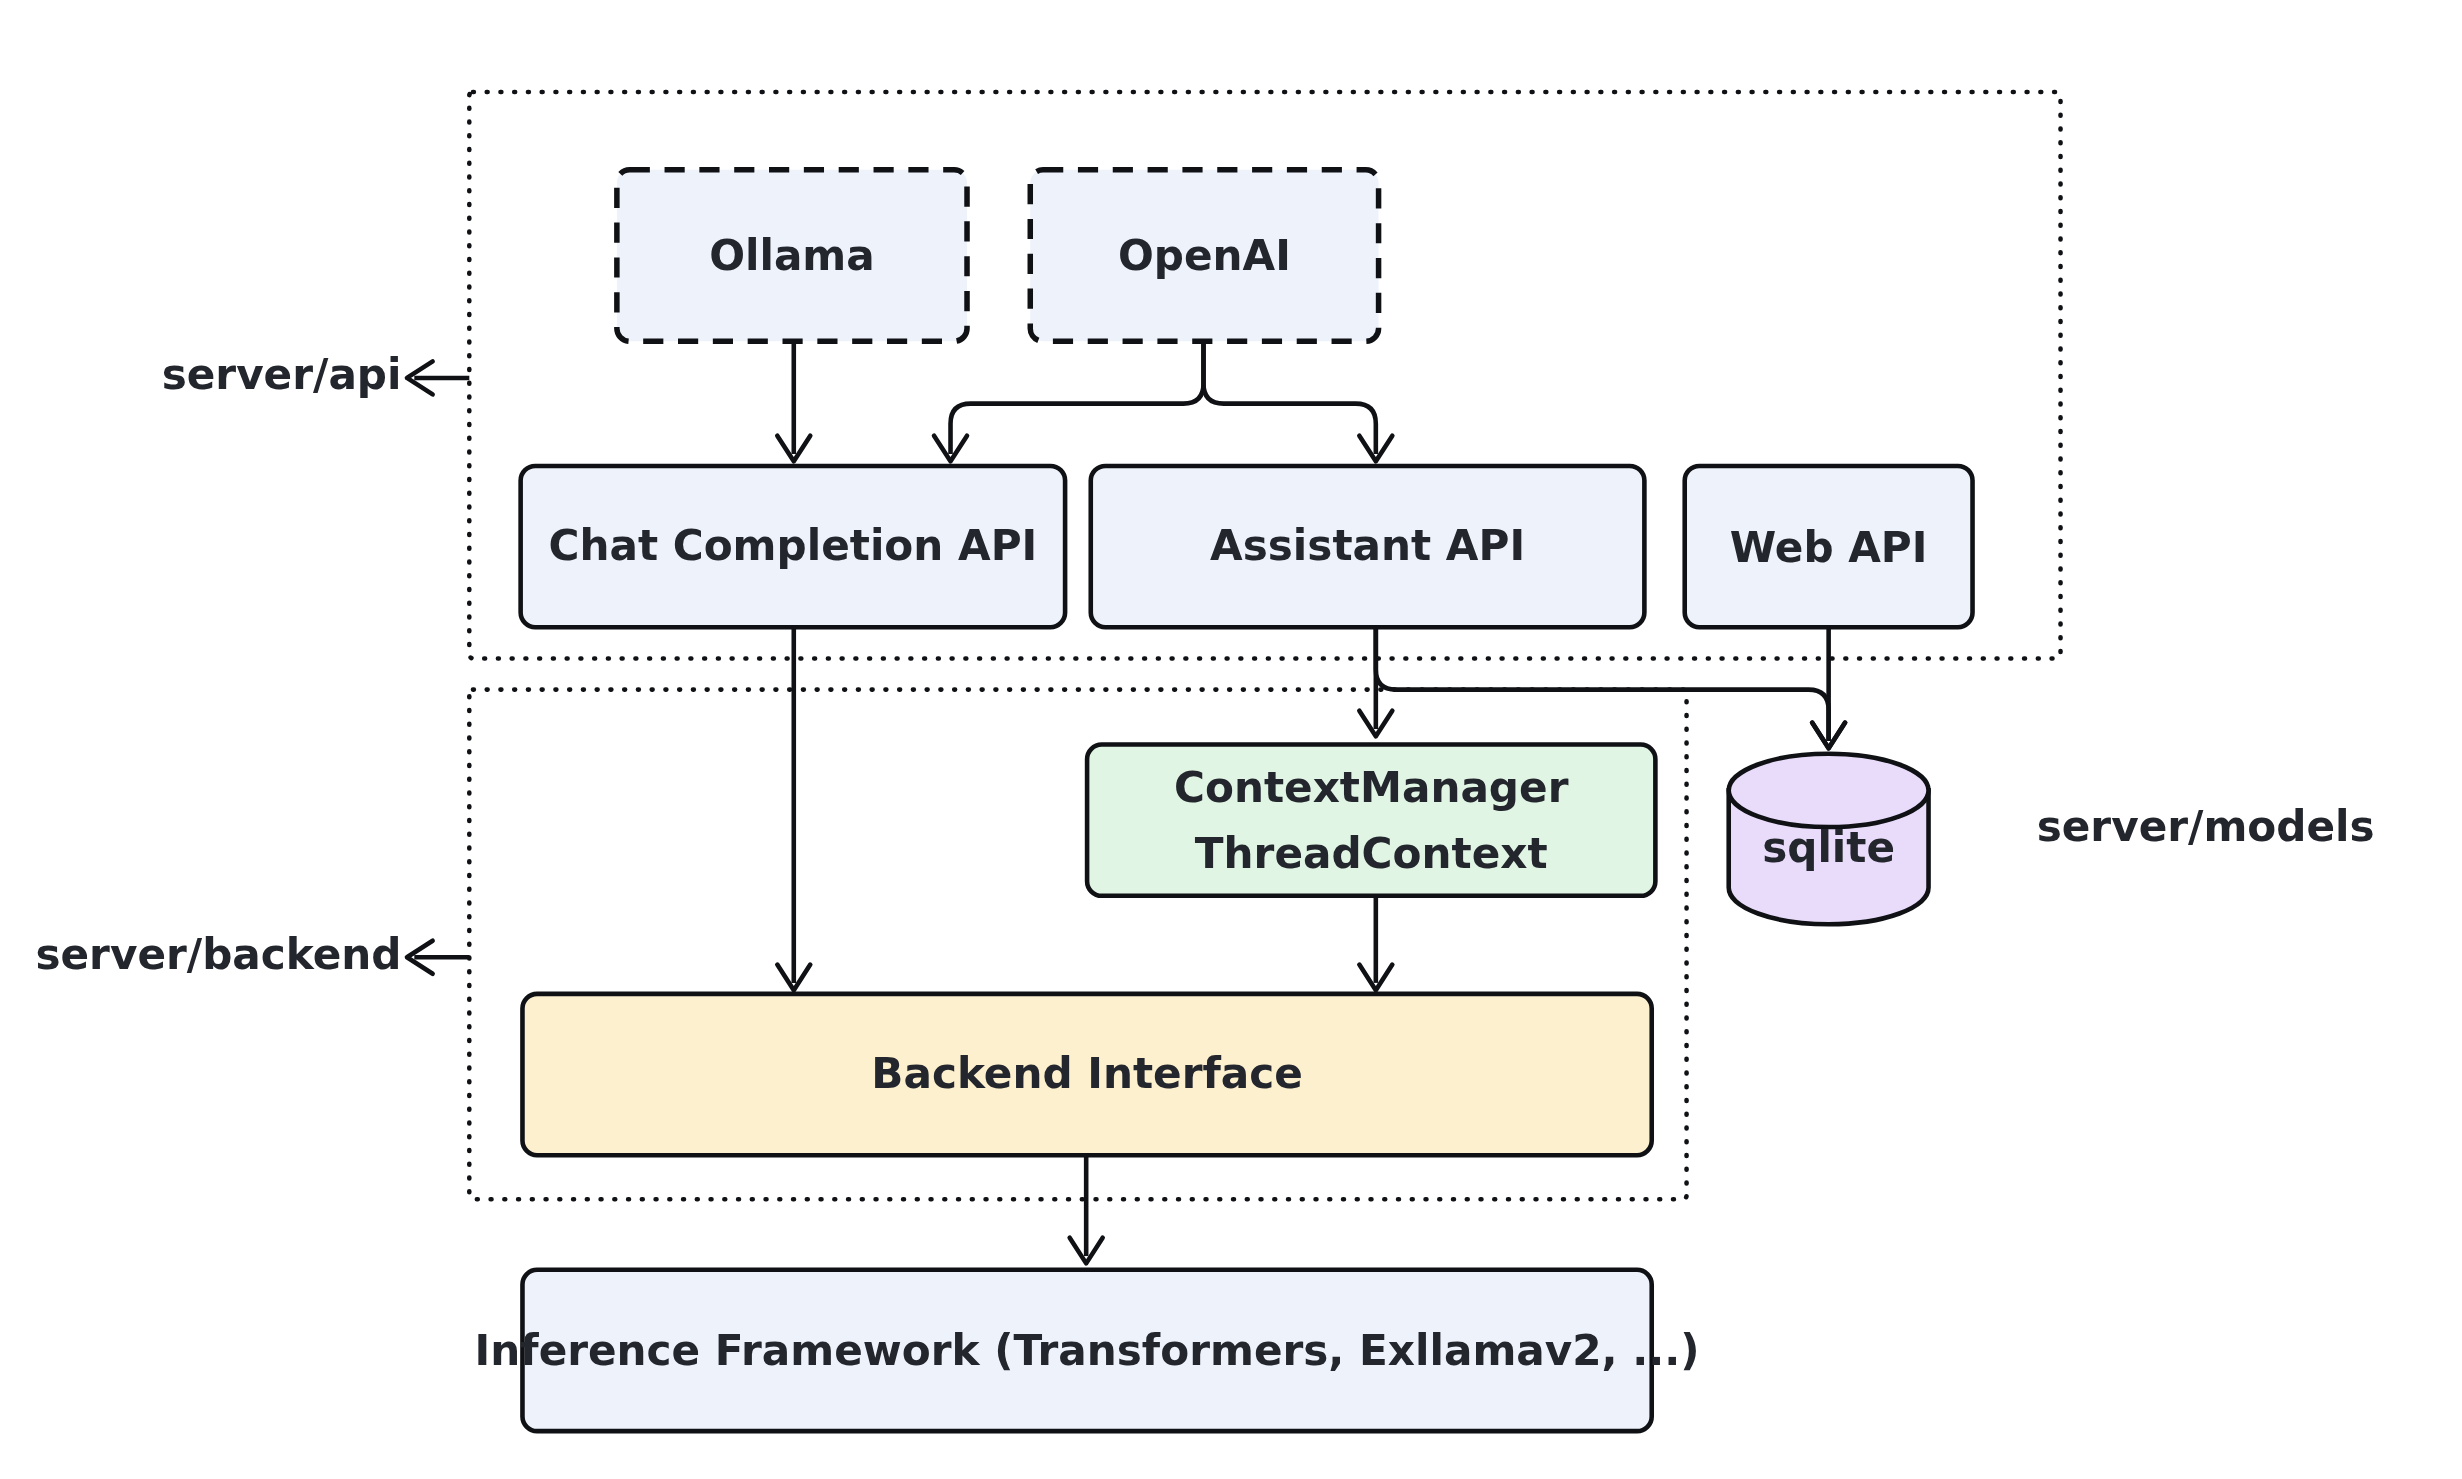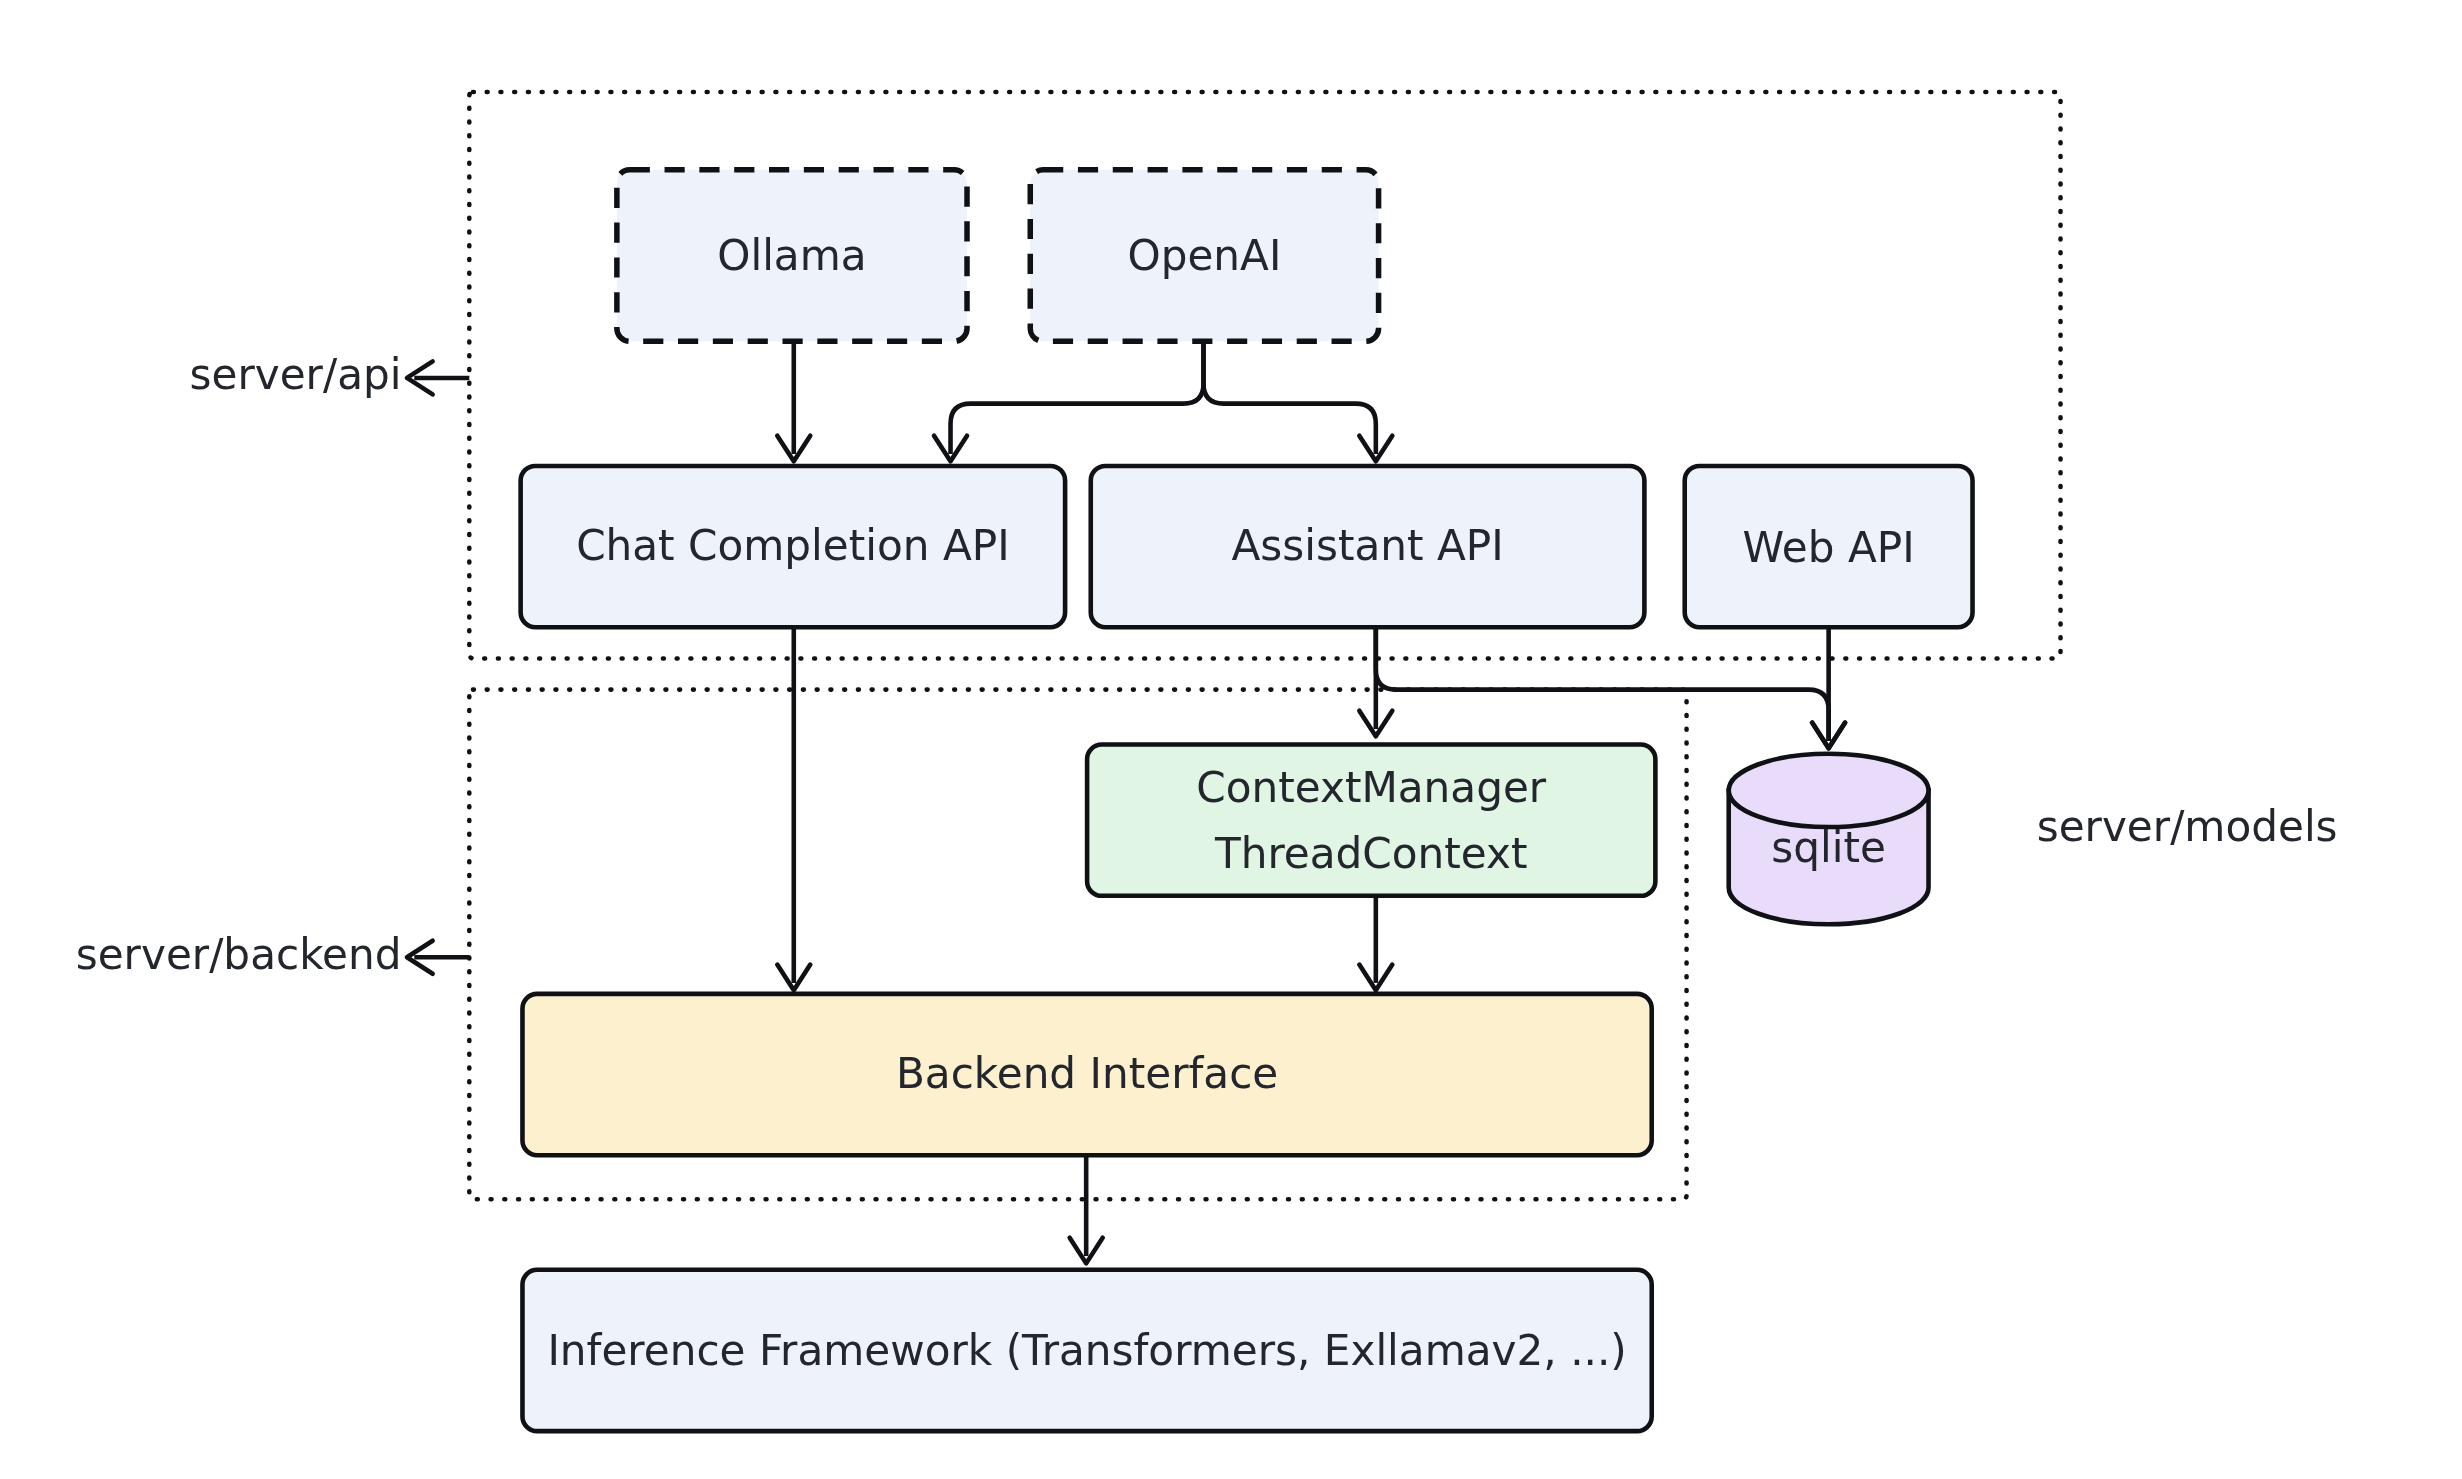--- a/index.html
+++ b/index.html
@@ -10,20 +10,21 @@
   body {
     width: 2462px;
     height: 1480px;
     font-family: "DejaVu Sans", "Liberation Sans", sans-serif;
     overflow: hidden;
   }
   #diagram-root {
     position: relative;
     width: 2462px;
     height: 1480px;
+    font-weight: bold;
   }
   svg#diagram {
     display: block;
     width: 2462px;
     height: 1480px;
   }
   .node-shape {
     stroke: #0f1115;
     stroke-width: 5;
   }

